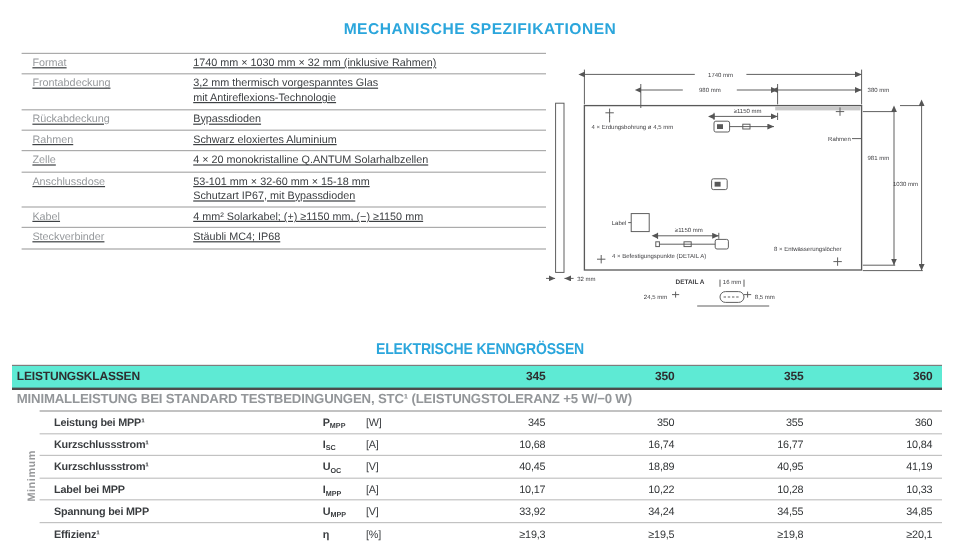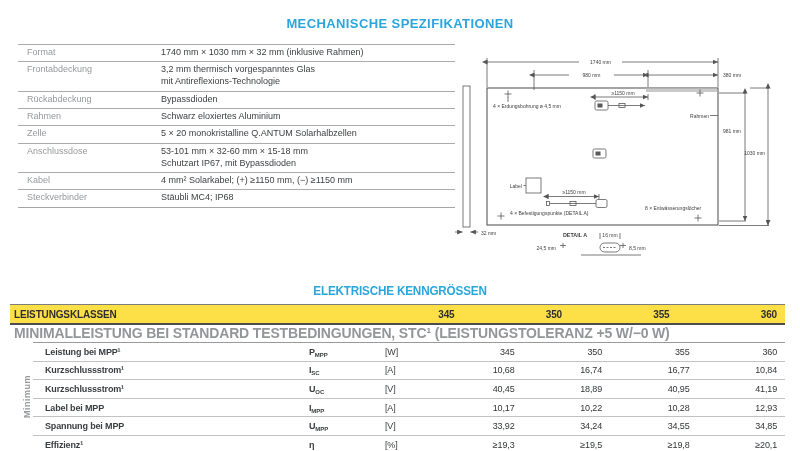--- a/index.html
+++ b/index.html
@@ -7,46 +7,46 @@
         font-family:"Liberation Sans",sans-serif;overflow:hidden;color:#3e4144;}
 
   
   .sec-title{position:absolute;left:0;width:100%;text-align:center;margin:0;
              color:#2ba6dc;font-size:13px;font-weight:bold;}
   .title-mech{top:16px;letter-spacing:0.4px;}
   .title-elec{top:283px;letter-spacing:-0.2px;transform:scaleX(0.9);}
 
   
   .mech-table{position:absolute;left:18px;top:44px;width:437px;
-              border-bottom:1px solid #a6a6a6;font-size:9px;line-height:1.32;}
+              border-bottom:1px solid #a6a6a6;font-size:9px;line-height:1.32;text-decoration:underline;}
   .mrow{display:flex;border-top:1px solid #ababab;padding:2px 0 2.5px 0;}
   .mlabel{width:143px;flex:none;color:#96999c;padding-left:9px;box-sizing:border-box;}
   .mval{flex:1;color:#3e4144;}
 
   
   .diagram{position:absolute;left:453px;top:45px;}
   .diagram text{font-family:"Liberation Sans",sans-serif;font-size:5px;fill:#3d3d40;}
   .diagram .dt-bold{font-size:5.4px;font-weight:bold;}
   .diagram line,.diagram path.x,.diagram rect{stroke:#595959;stroke-width:0.8;fill:none;}
   .diagram rect.solid{fill:#c9c9c9;stroke:none;}
   .diagram rect.panel{stroke-width:1.1;fill:#fff;}
   .diagram rect.inner{fill:#595959;stroke:none;}
 
   
   .elec-table{position:absolute;left:10px;top:304px;width:775px;
               letter-spacing:-0.15px;border-top:1px solid #7d7d7d;}
   .erow{display:grid;align-items:center;}
   .erow.head{grid-template-columns:345px repeat(4,1fr);height:18px;
-             background:#fde047;border-bottom:2px solid #4c4c4c;}
+             background:#5eead4;border-bottom:2px solid #4c4c4c;}
   .erow.head .elabel{font-size:10px;font-weight:bold;color:#2e2e30;padding-left:4px;}
   .erow.head .eval{font-size:10px;font-weight:bold;color:#2e2e30;text-align:right;padding-right:8px;}
-  .esub{height:17px;line-height:17px;font-size:14px;font-weight:bold;color:#939699;padding-left:4px;}
+  .esub{height:17px;line-height:17px;font-size:11px;font-weight:bold;color:#939699;padding-left:4px;}
   .erows{margin-left:23px;width:752px;border-top:1px solid #9a9a9a;}
   .erows .erow{grid-template-columns:222px 45px 55px repeat(4,1fr);
-               height:17.6px;border-bottom:1px solid #c2c2c2;font-size:9px;gap:40px;}
+               height:17.6px;border-bottom:1px solid #c2c2c2;font-size:9px;}
   .erows .erow:last-child{border-bottom:none;}
   .c-label{font-weight:bold;color:#3a3d40;padding-left:12px;}
   .c-sym{font-weight:bold;color:#3a3d40;padding-left:14px;}
   .c-sym .sub{font-size:6px;position:relative;top:2px;letter-spacing:0;}
   .c-unit{color:#3a3d40;padding-left:5px;}
   .c-val{text-align:right;padding-right:8px;color:#323537;}
   .min-label{position:absolute;left:10px;top:39px;height:105px;width:13px;
              display:flex;align-items:center;justify-content:center;
              writing-mode:vertical-rl;transform:rotate(180deg);
              color:#97989a;font-size:9px;font-weight:bold;letter-spacing:0.5px;}
@@ -81,21 +81,21 @@
     </div>
     <div class="mrow">
       <div class="mlabel">Rahmen</div>
       <div class="mval">
         <div>Schwarz eloxiertes Aluminium</div>
       </div>
     </div>
     <div class="mrow">
       <div class="mlabel">Zelle</div>
       <div class="mval">
-        <div>5 × 20 monokristalline Q.ANTUM Solarhalbzellen</div>
+        <div>4 × 20 monokristalline Q.ANTUM Solarhalbzellen</div>
       </div>
     </div>
     <div class="mrow">
       <div class="mlabel">Anschlussdose</div>
       <div class="mval">
         <div>53-101 mm × 32-60 mm × 15-18 mm</div>
         <div>Schutzart IP67, mit Bypassdioden</div>
       </div>
     </div>
     <div class="mrow">
@@ -247,21 +247,21 @@
         <div class="c-val">40,95</div>
         <div class="c-val">41,19</div>
       </div>
       <div class="erow">
         <div class="c-label">Label bei MPP</div>
         <div class="c-sym"><span>I</span><span class="sub">MPP</span></div>
         <div class="c-unit">[A]</div>
         <div class="c-val">10,17</div>
         <div class="c-val">10,22</div>
         <div class="c-val">10,28</div>
-        <div class="c-val">12,93</div>
+        <div class="c-val">10,33</div>
       </div>
       <div class="erow">
         <div class="c-label">Spannung bei MPP</div>
         <div class="c-sym"><span>U</span><span class="sub">MPP</span></div>
         <div class="c-unit">[V]</div>
         <div class="c-val">33,92</div>
         <div class="c-val">34,24</div>
         <div class="c-val">34,55</div>
         <div class="c-val">34,85</div>
       </div>

